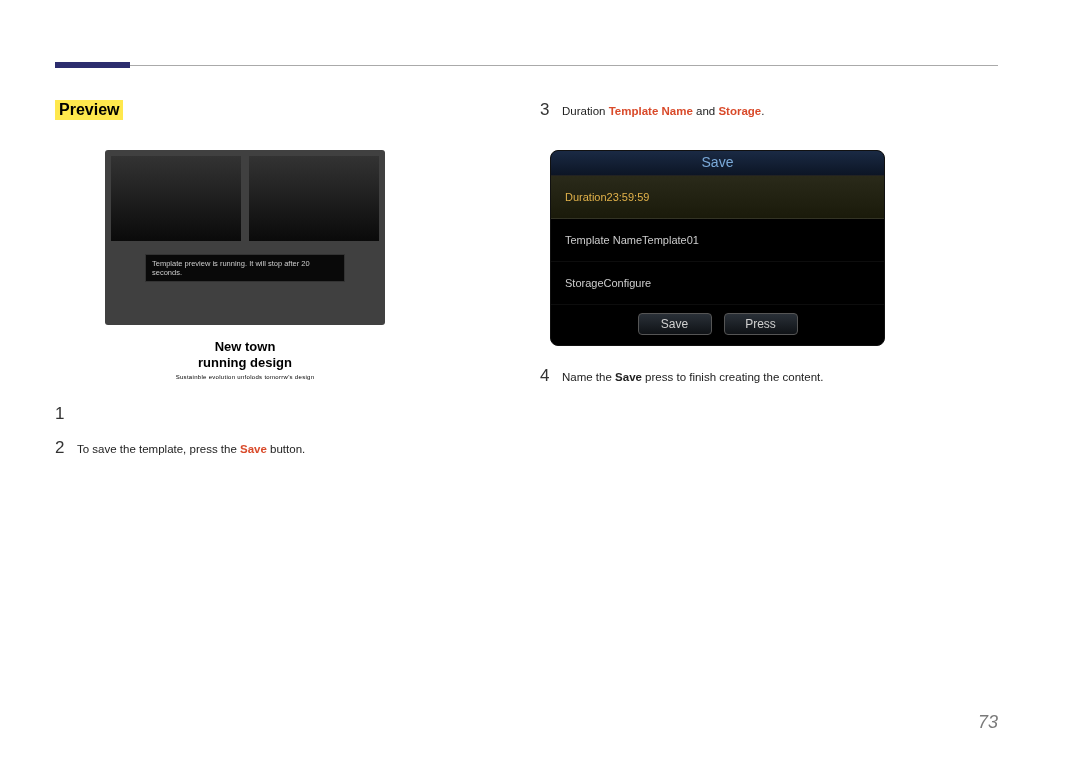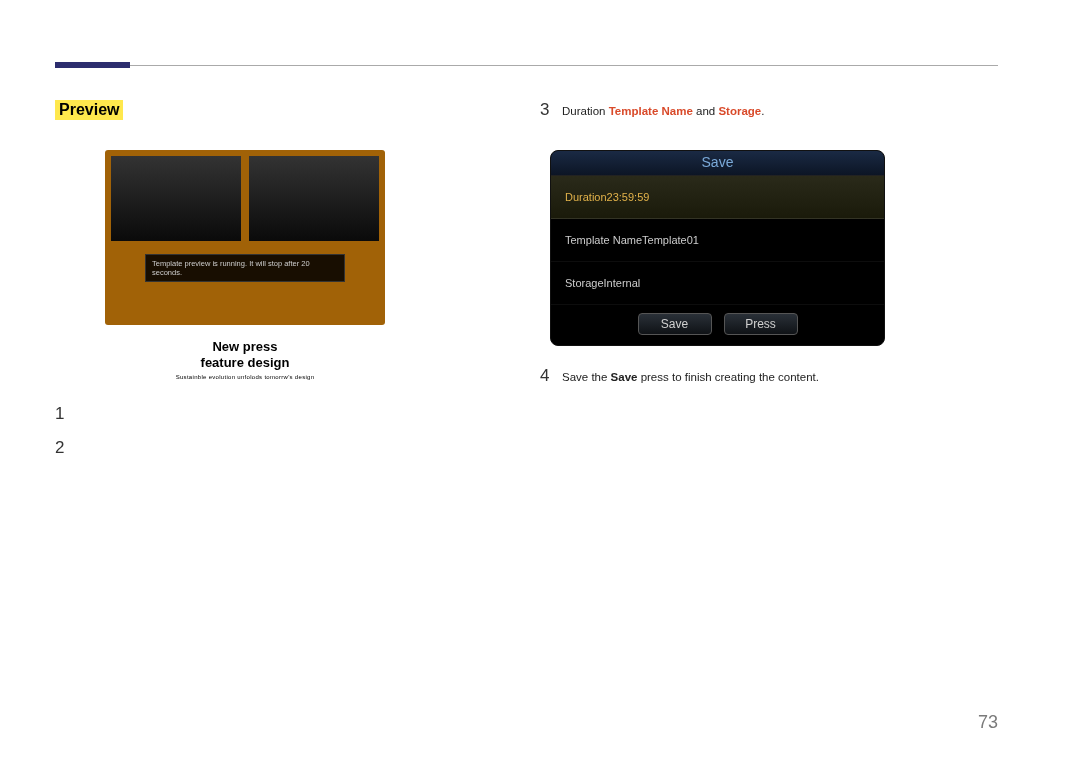--- a/index.html
+++ b/index.html
@@ -43,21 +43,21 @@
     background: #ffe84d;
     color: #000;
     font-weight: bold;
     font-size: 16px;
     padding: 1px 4px;
   }
   .preview-image {
     margin-top: 30px;
     width: 280px;
     height: 175px;
-    background: #a16207;
+    background: #404040;
     border-radius: 3px;
     position: relative;
     margin-left: 50px;
     overflow: hidden;
   }
   .preview-image .panel-l {
     position: absolute; top: 6px; left: 6px; width: 130px; height: 85px;
     background: linear-gradient(#333,#0a0a0a);
   }
   .preview-image .panel-r {
@@ -140,48 +140,52 @@
     font-size: 12px;
     display: flex; align-items: center; justify-content:center;
   }
   .right-steps { margin-top: 20px; }
   .page-number {
     position: absolute;
     bottom: 30px;
     right: 82px;
     font-size: 18px;
     color: #7a7a7a;
+    font-style: italic;
   }
 </style>
 </head>
 <body>
 
 <div class="header-bar"></div>
 <div class="header-accent"></div>
 
 <div class="left-col">
   <span class="section-title">Preview</span>
 
   <div class="preview-image">
     <div class="panel-l"></div>
     <div class="panel-r"></div>
     <div class="toast">Template preview is running. It will stop after 20 seconds.</div>
   </div>
   <div class="preview-caption">
-    <div class="t1">New press</div>
-    <div class="t2">feature design</div>
+    <div class="t1">New town</div>
+    <div class="t2">running design</div>
     <div class="t3">Sustainble evolution unfolods tomorrw's design</div>
   </div>
 
   <div class="steps">
     <div class="step-row">
       <div class="step-num">1</div>
     </div>
     <div class="step-row">
       <div class="step-num">2</div>
+      <div class="step-text">
+        <span>To save the template, press the </span><span class="hl">Save</span><span> button.</span>
+      </div>
     </div>
   </div>
 </div>
 
 <div class="right-col">
   <div class="step-row">
     <div class="step-num">3</div>
     <div class="step-text">
       <span>Duration </span><span class="hl">Template Name</span><span> and </span><span class="hl">Storage</span><span>.</span>
     </div>
@@ -192,31 +196,31 @@
     <div class="dlg-row sel">
       <span class="lbl">Duration</span>
       <span class="val">23:59:59</span>
     </div>
     <div class="dlg-row">
       <span class="lbl">Template Name</span>
       <span class="val">Template01</span>
     </div>
     <div class="dlg-row">
       <span class="lbl">Storage</span>
-      <span class="val">Internal</span>
+      <span class="val">Configure</span>
     </div>
     <div class="dlg-btns">
       <div class="dlg-btn">Save</div>
       <div class="dlg-btn">Press</div>
     </div>
   </div>
 
   <div class="right-steps">
     <div class="step-row">
       <div class="step-num">4</div>
       <div class="step-text">
-        <span>Save the </span><span class="bold">Save</span><span> press to finish creating the content.</span>
+        <span>Name the </span><span class="bold">Save</span><span> press to finish creating the content.</span>
       </div>
     </div>
   </div>
 </div>
 
 <div class="page-number">73</div>
 
 </body></html>

